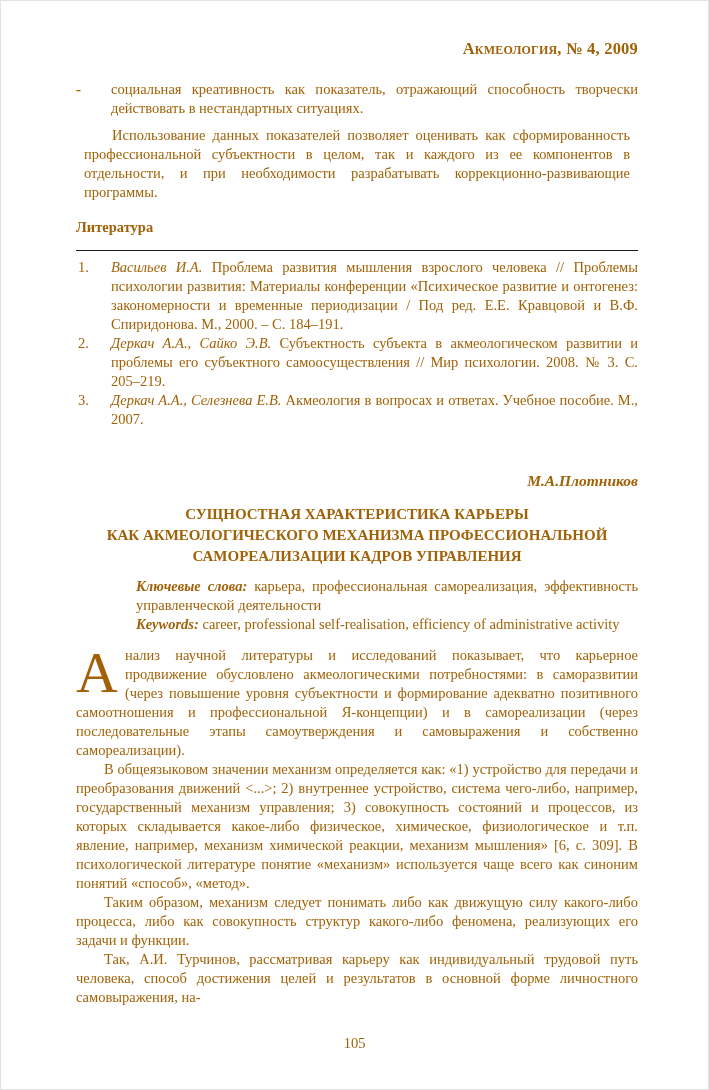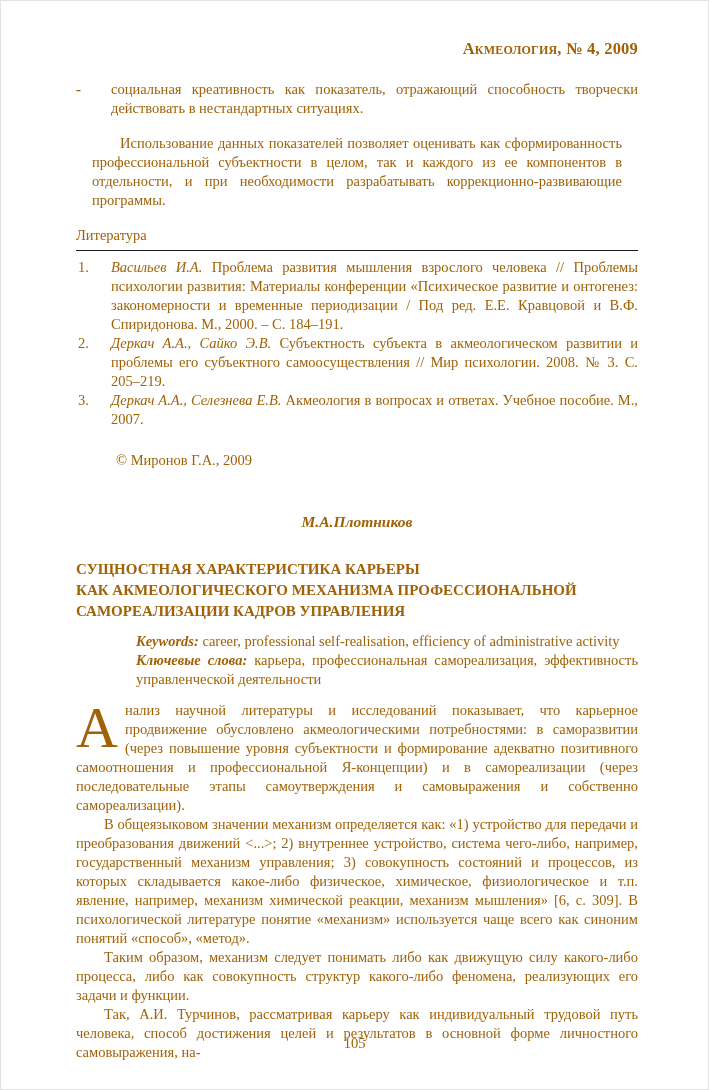--- a/index.html
+++ b/index.html
@@ -33,55 +33,56 @@
   .list-item {
     position: relative;
     padding-left: 35px;
     text-align: justify;
   }
   .dash-marker {
     position: absolute;
     left: 0;
   }
   .intro-paragraph {
-    margin: 16px;
+    margin: 8px;
     text-indent: 28px;
     text-align: justify;
   }
   .literature-heading {
-    font-weight: normal;
+    font-weight: bold;
     margin: 16px 0 0 0;
-    padding-bottom: 5px;
+    padding-bottom: 13px;
     border-bottom: 1.5px solid #1a1a1a;
   }
   .reference-list {
     margin: 7px 0 0 0;
   }
   .reference-item {
     position: relative;
     padding-left: 35px;
     text-align: justify;
   }
   .ref-number {
     position: absolute;
     left: 2px;
   }
   .ref-authors { font-style: italic; }
   .copyright-line {
     margin: 22px 0 0 40px;
   }
   .article-author {
     margin-top: 42px;
-    text-align: center;
+    text-align: right;
     font-weight: bold;
     font-style: italic;
     font-size: 15.5px;
   }
   .article-title {
-    margin-top: 28px;
+    margin-top: 14px;
+    text-align: center;
     font-weight: bold;
     font-size: 15px;
     line-height: 21px;
   }
   .keywords-block {
     margin: 10px 0 0 60px;
     text-align: justify;
   }
   .kw-label {
     font-weight: bold;
@@ -142,33 +143,32 @@
       <span class="ref-authors">Деркач А.А., Сайко Э.В.</span>
       <span>Субъектность субъекта в акмеологическом развитии и проблемы его субъектного самоосуществления // Мир психологии. 2008. № 3. С. 205–219.</span>
     </div>
     <div class="reference-item">
       <span class="ref-number">3.</span>
       <span class="ref-authors">Деркач А.А., Селезнева Е.В.</span>
       <span>Акмеология в вопросах и ответах. Учебное пособие. М., 2007.</span>
     </div>
   </div>
 
-  <div class="copyright-line">© Миронов Г.А., 2009</div>
 
   <div class="article-author">М.А.Плотников</div>
 
   <div class="article-title">
     <div>СУЩНОСТНАЯ ХАРАКТЕРИСТИКА КАРЬЕРЫ</div>
     <div>КАК АКМЕОЛОГИЧЕСКОГО МЕХАНИЗМА ПРОФЕССИОНАЛЬНОЙ</div>
     <div>САМОРЕАЛИЗАЦИИ КАДРОВ УПРАВЛЕНИЯ</div>
   </div>
 
   <div class="keywords-block">
+    <div><span class="kw-label">Ключевые слова:</span> <span>карьера, профессиональная самореализация, эффективность управленческой деятельности</span></div>
     <div><span class="kw-label">Keywords:</span> <span>career, professional self-realisation, efficiency of administrative activity</span></div>
-    <div><span class="kw-label">Ключевые слова:</span> <span>карьера, профессиональная самореализация, эффективность управленческой деятельности</span></div>
   </div>
 
   <div class="article-body">
     <p class="body-paragraph first"><span class="drop-cap">А</span><span>нализ научной литературы и исследований показывает, что карьерное продвижение обусловлено акмеологическими потребностями: в саморазвитии (через повышение уровня субъектности и формирование адекватно позитивного самоотношения и профессиональной Я-концепции) и в самореализации (через последовательные этапы самоутверждения и самовыражения и собственно самореализации).</span></p>
     <p class="body-paragraph">В общеязыковом значении механизм определяется как: «1) устройство для передачи и преобразования движений &lt;...&gt;; 2) внутреннее устройство, система чего-либо, например, государственный механизм управления; 3) совокупность состояний и процессов, из которых складывается какое-либо физическое, химическое, физиологическое и т.п. явление, например, механизм химической реакции, механизм мышления» [6, с. 309]. В психологической литературе понятие «механизм» используется чаще всего как синоним понятий «способ», «метод».</p>
     <p class="body-paragraph">Таким образом, механизм следует понимать либо как движущую силу какого-либо процесса, либо как совокупность структур какого-либо феномена, реализующих его задачи и функции.</p>
     <p class="body-paragraph">Так, А.И. Турчинов, рассматривая карьеру как индивидуальный трудовой путь человека, способ достижения целей и результатов в основной форме личностного самовыражения, на-</p>
   </div>
 
   <div class="page-number">105</div>

